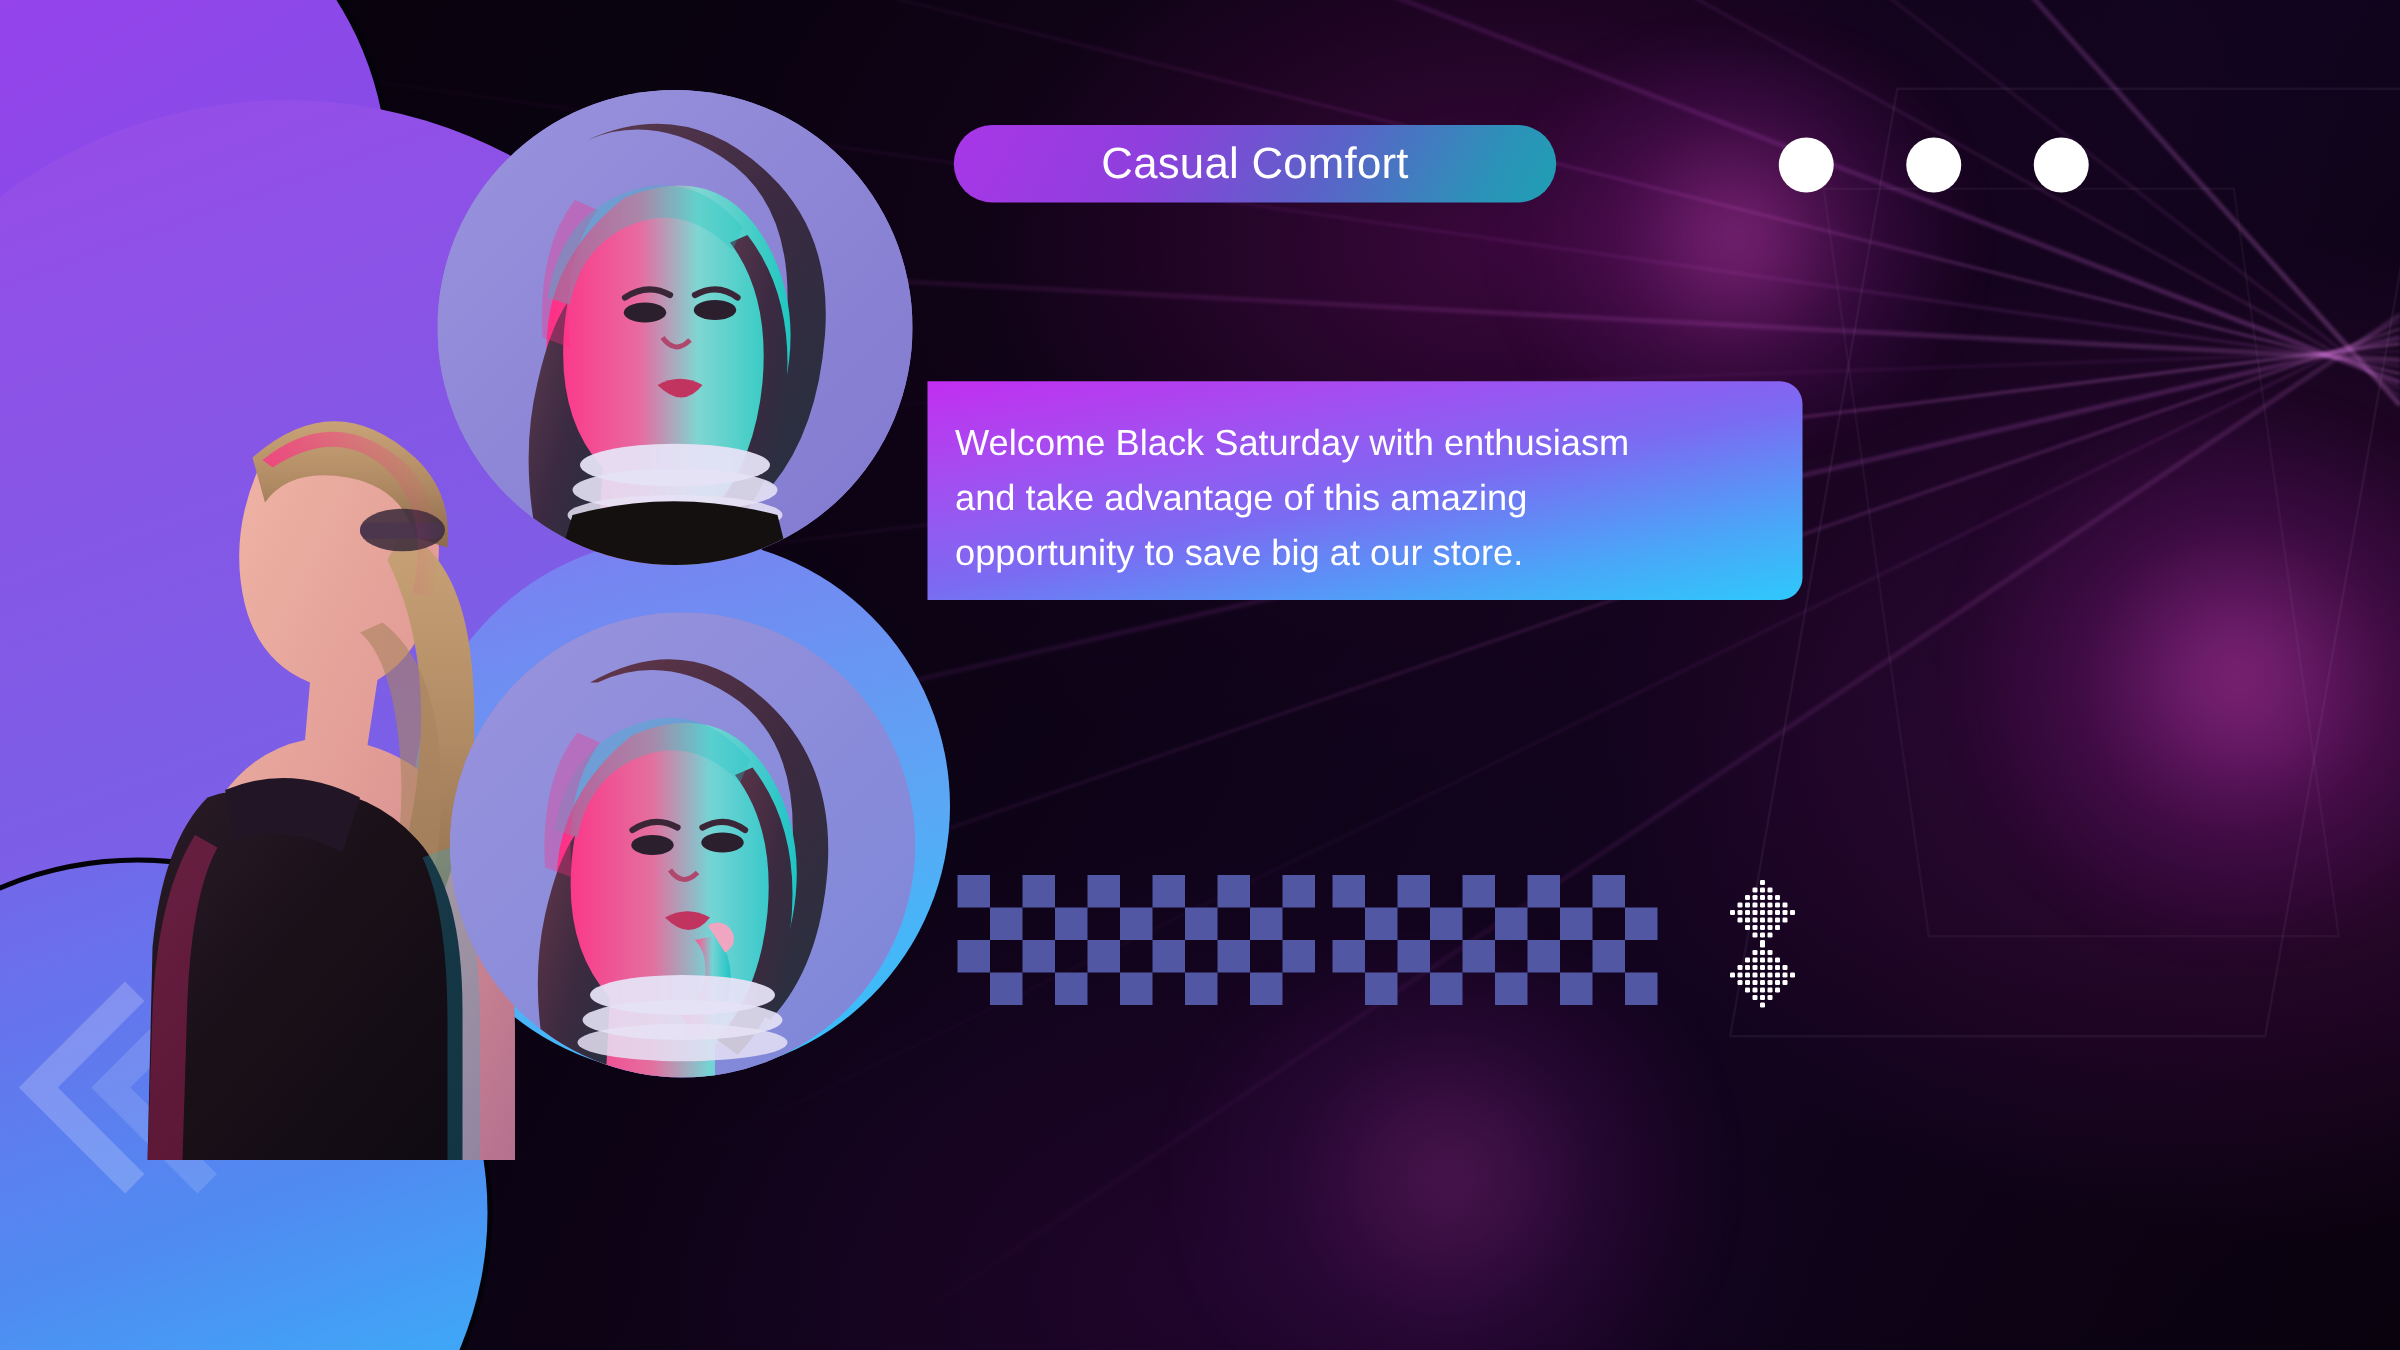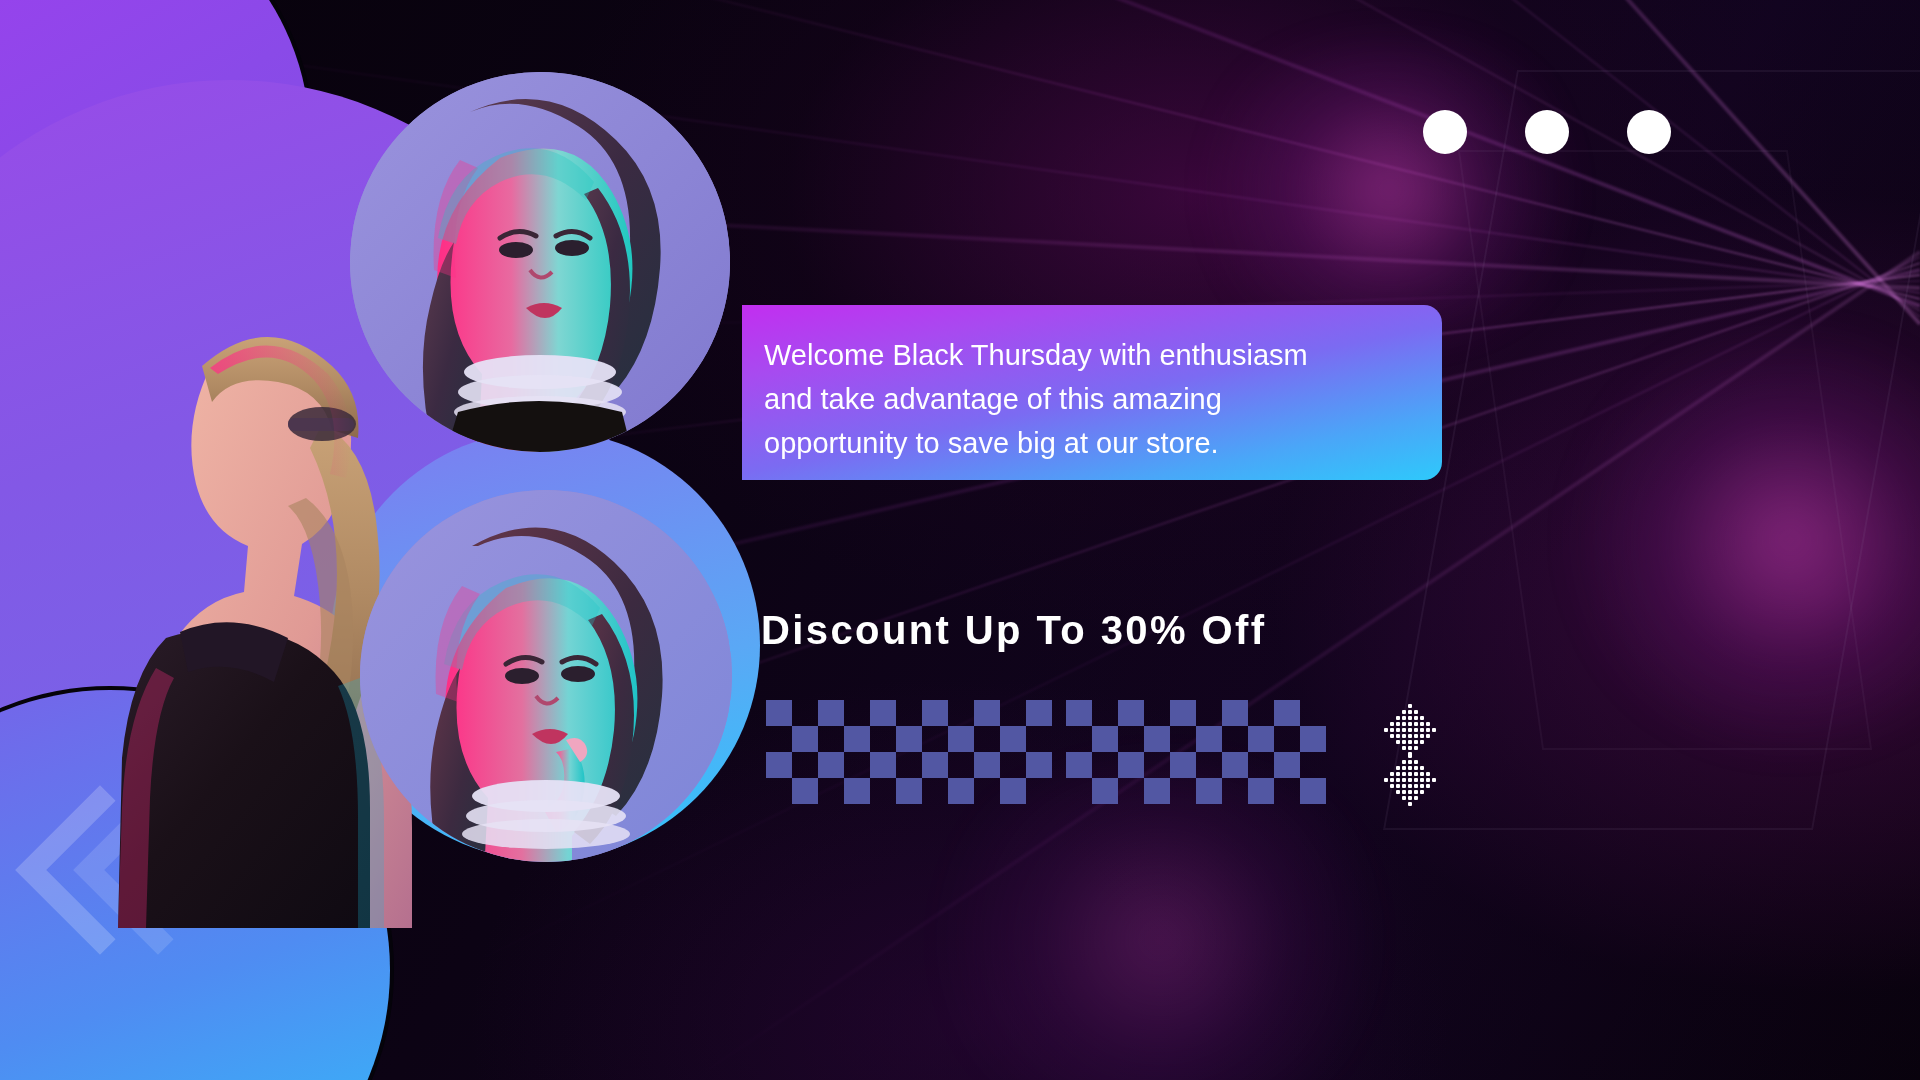--- a/index.html
+++ b/index.html
@@ -278,35 +278,37 @@
         <ellipse cx="186" cy="326" rx="80" ry="16" opacity=".9"></ellipse>
         <ellipse cx="186" cy="344" rx="84" ry="15" opacity=".85"></ellipse>
       </g>
       <path d="M232 136 q-40 -40 -86 -18 q-36 18 -44 62 l-18 -6 q10 -62 58 -82 q56 -24 98 26 z" fill="#1fc4c6" opacity=".30"></path>
       <path d="M120 104 q-30 40 -22 108 l-22 -8 q-4 -70 26 -108 z" fill="#ff2f86" opacity=".33"></path>
     </svg>
   </div>
 
   <div class="content">
 
+    <div class="badge">
+      <span class="badge-text">Casual Comfort</span>
+    </div>
 
     <div class="dots" id="dots">
         <div class="dot" style="left: 0px;"></div>
         <div class="dot" style="left: 102px;"></div>
         <div class="dot" style="left: 204px;"></div>
       </div>
 
 
     <div class="desc-panel">
-      <div class="desc-text">Welcome Black Thursday with enthusiasm
+      <div class="desc-text">Welcome Black Saturday with enthusiasm
 and take advantage of this amazing
 opportunity to save big at our store.</div>
     </div>
 
-    <div class="discount">Discount Up To 30% Off</div>
 
     <div class="checker" id="ck-left" style="left:8px;top:700px;width:300px;height:110px;">
         <div class="ck-cell" style="left: 0px; top: 0px;"></div>
         <div class="ck-cell" style="left: 52px; top: 0px;"></div>
         <div class="ck-cell" style="left: 104px; top: 0px;"></div>
         <div class="ck-cell" style="left: 156px; top: 0px;"></div>
         <div class="ck-cell" style="left: 208px; top: 0px;"></div>
         <div class="ck-cell" style="left: 260px; top: 0px;"></div>
         <div class="ck-cell" style="left: 26px; top: 26px;"></div>
         <div class="ck-cell" style="left: 78px; top: 26px;"></div>

